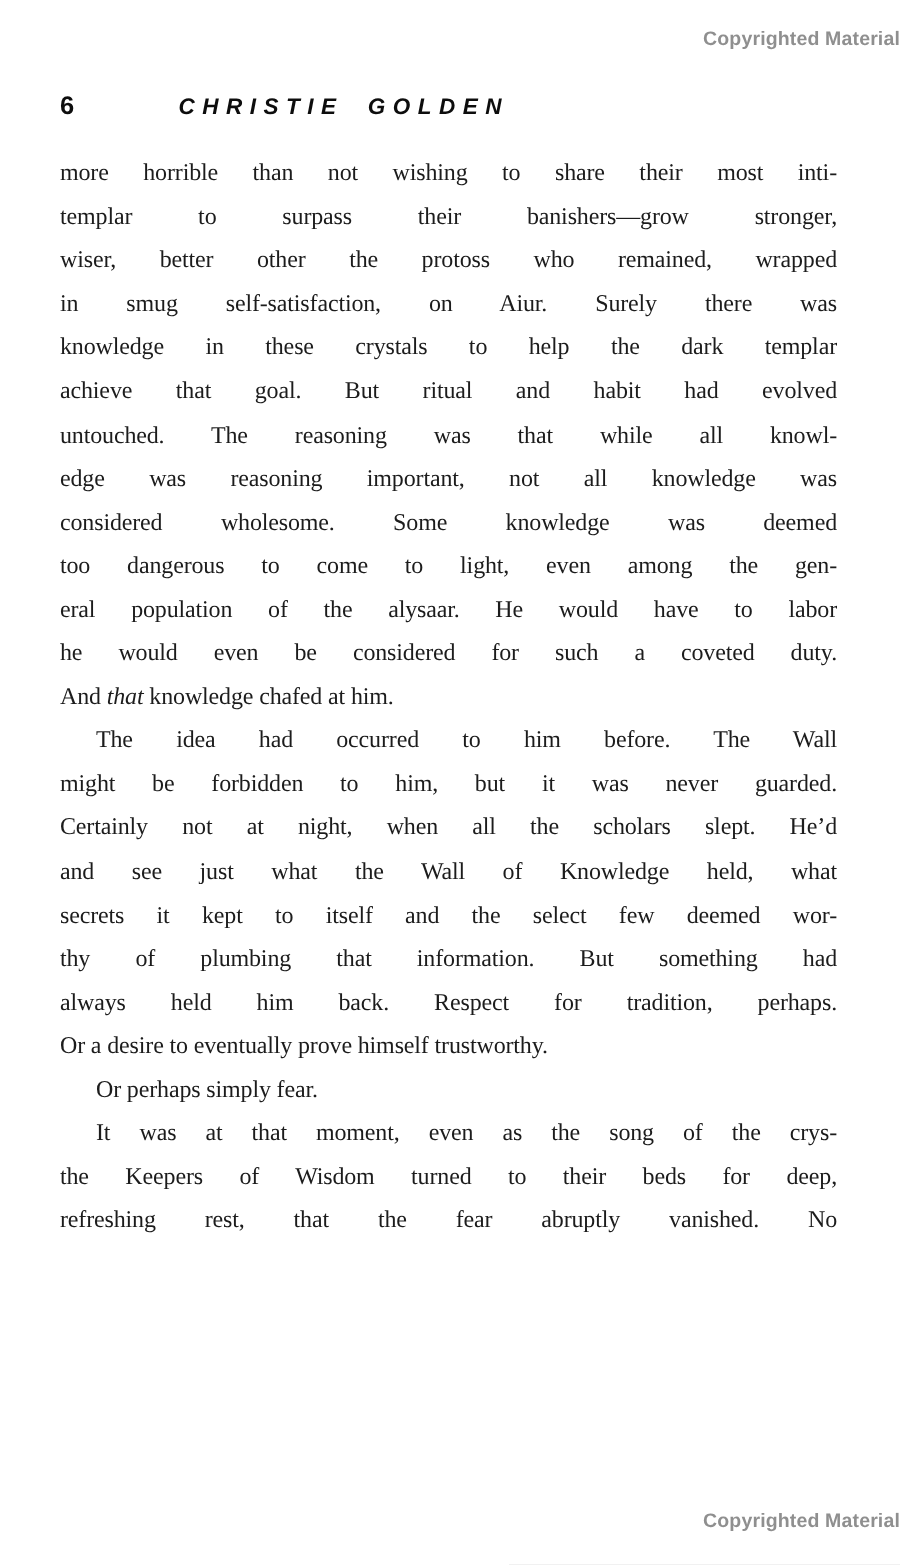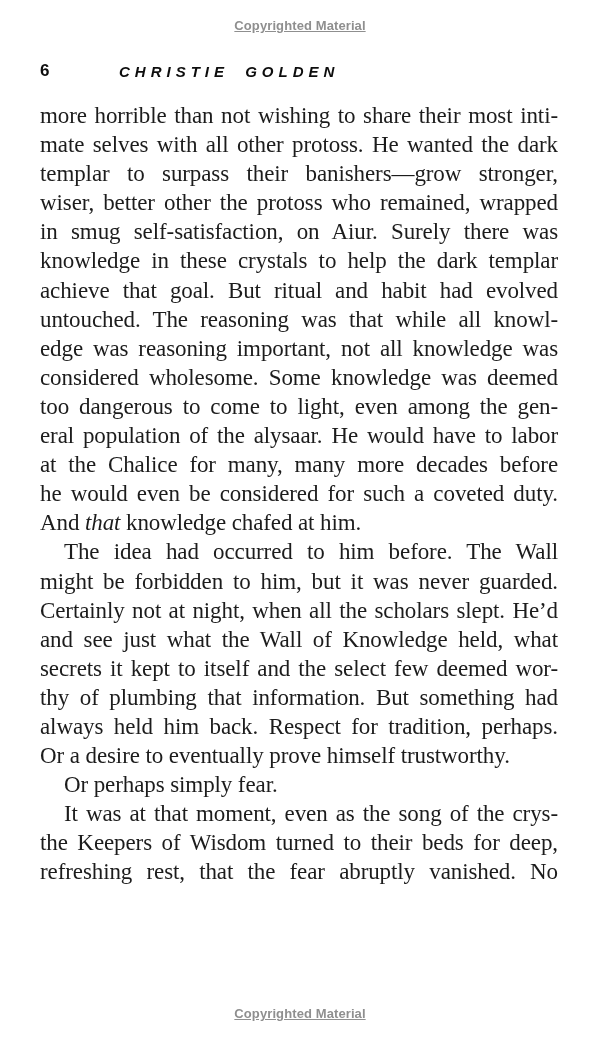--- a/index.html
+++ b/index.html
@@ -9,27 +9,26 @@
     width: 600px;
     height: 1043px;
     background: #ffffff;
     overflow: hidden;
     font-family: "Liberation Serif", "DejaVu Serif", serif;
   }
   .copyright {
     position: absolute;
     left: 0;
     width: 600px;
-    text-align: center;
+    text-align: right;
     font-family: "Liberation Sans", "DejaVu Sans", sans-serif;
     font-weight: bold;
     font-size: 13px;
     letter-spacing: 0.1px;
     color: #8f8f8f;
-    text-decoration: underline;
   }
   .copyright.top { top: 18px; }
   .copyright.bottom { top: 1006px; }
   .header {
     position: absolute;
     top: 0;
     left: 0;
     width: 600px;
     height: 0;
   }
@@ -53,21 +52,21 @@
     word-spacing: 7px;
     color: #0d0d0d;
     white-space: nowrap;
     font-style: italic;
   }
   .body-text {
     position: absolute;
     top: 101px;
     left: 40px;
     width: 518px;
-    font-size: 23px;
+    font-size: 16px;
     color: #1c1c1c;
     letter-spacing: -0.1px;
   }
   .line {
     line-height: 29.1px;
     height: 29.1px;
     text-align: left;
     text-align-last: left;
     white-space: normal;
     overflow: hidden;
@@ -86,32 +85,30 @@
 
   <div class="copyright top">Copyrighted Material</div>
 
   <div class="header">
     <span class="pagenum">6</span>
     <span class="running-title">CHRISTIE GOLDEN</span>
   </div>
 
   <div class="body-text">
       <div class="line just"><span>more horrible than not wishing to share their most inti-</span></div>
-      <div class="line just"><span>mate selves with all other protoss. He wanted the dark</span></div>
       <div class="line just"><span>templar to surpass their banishers—grow stronger,</span></div>
       <div class="line just"><span>wiser, better other the protoss who remained, wrapped</span></div>
       <div class="line just"><span>in smug self-satisfaction, on Aiur. Surely there was</span></div>
       <div class="line just"><span>knowledge in these crystals to help the dark templar</span></div>
       <div class="line just"><span>achieve that goal. But ritual and habit had evolved</span></div>
       <div class="line just"><span>untouched. The reasoning was that while all knowl-</span></div>
       <div class="line just"><span>edge was reasoning important, not all knowledge was</span></div>
       <div class="line just"><span>considered wholesome. Some knowledge was deemed</span></div>
       <div class="line just"><span>too dangerous to come to light, even among the gen-</span></div>
       <div class="line just"><span>eral population of the alysaar. He would have to labor</span></div>
-      <div class="line just"><span>at the Chalice for many, many more decades before</span></div>
       <div class="line just"><span>he would even be considered for such a coveted duty.</span></div>
       <div class="line"><span>And </span><i>that</i><span> knowledge chafed at him.</span></div>
       <div class="line just indent"><span>The idea had occurred to him before. The Wall</span></div>
       <div class="line just"><span>might be forbidden to him, but it was never guarded.</span></div>
       <div class="line just"><span>Certainly not at night, when all the scholars slept. He’d</span></div>
       <div class="line just"><span>and see just what the Wall of Knowledge held, what</span></div>
       <div class="line just"><span>secrets it kept to itself and the select few deemed wor-</span></div>
       <div class="line just"><span>thy of plumbing that information. But something had</span></div>
       <div class="line just"><span>always held him back. Respect for tradition, perhaps.</span></div>
       <div class="line"><span>Or a desire to eventually prove himself trustworthy.</span></div>

